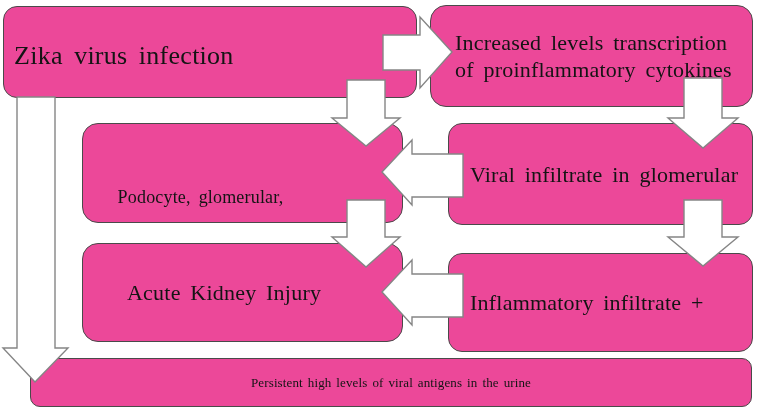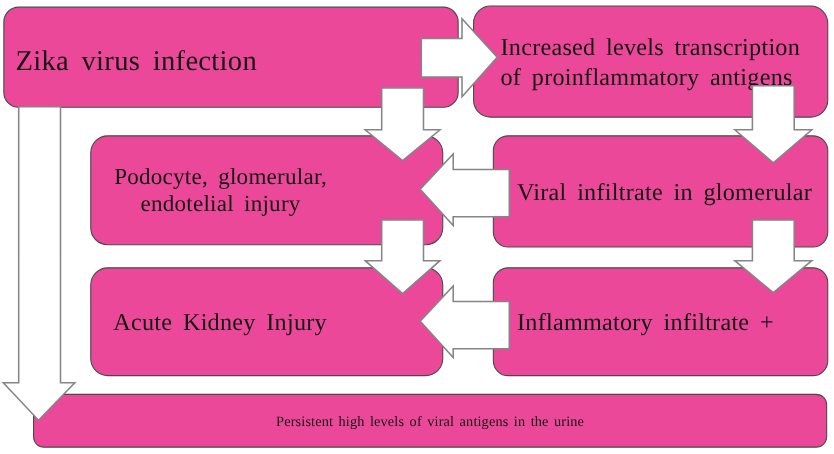--- a/index.html
+++ b/index.html
@@ -16,29 +16,29 @@
   .box .line { word-spacing:0.18em; letter-spacing:0.01em; }
 
   
   .b-zika   { left:3px;   top:6px;   width:414px; height:92px;  border-radius:14px; padding-left:10px; }
   .b-zika .line { font-size:26px; line-height:30px; padding-top:8px; }
 
   .b-transcription { left:430px; top:5px;  width:323px; height:102px; border-radius:16px; padding-left:24px; }
   .b-transcription .line { font-size:22px; line-height:27px; }
 
   .b-podocyte { left:82px; top:123px; width:321px; height:100px; border-radius:16px; padding-right:84px; text-align:center; }
-  .b-podocyte .line { font-size:21px; line-height:25px; }
+  .b-podocyte .line { font-size:18px; line-height:25px;margin-top:48px; }
 
   .b-viral { left:448px; top:123px; width:305px; height:102px; border-radius:14px; padding-left:21px; }
   .b-viral .line { font-size:22px; line-height:27px; }
 
-  .b-aki { left:82px; top:243px; width:321px; height:99px; border-radius:16px; padding-left:20px; }
+  .b-aki { left:82px; top:243px; width:321px; height:99px; border-radius:16px; padding-left:44px; }
   .b-aki .line { font-size:22px; line-height:26px; }
 
-  .b-infiltrate { left:448px; top:243px; width:305px; height:99px; border-radius:14px; padding-left:21px; }
+  .b-infiltrate { left:448px; top:253px; width:305px; height:99px; border-radius:14px; padding-left:21px; }
   .b-infiltrate .line { font-size:22px; line-height:38px; }
 
   .b-urine { left:30px; top:358px; width:722px; height:49px; border-radius:10px; text-align:center; }
   .b-urine .line { font-size:13px; line-height:22px; word-spacing:0.12em; }
 
   .arrow-layer {
     position:absolute; left:0; top:0; width:758px; height:413px;
     pointer-events:none;
   }
   .arrow-layer polygon {
@@ -49,26 +49,25 @@
 <body>
 
 <div class="canvas">
 
   <div class="box b-zika">
     <div class="line">Zika virus infection</div>
   </div>
 
   <div class="box b-transcription">
     <div class="line">Increased levels transcription</div>
-    <div class="line">of proinflammatory antigens</div>
+    <div class="line">of proinflammatory cytokines</div>
   </div>
 
   <div class="box b-podocyte">
     <div class="line">Podocyte, glomerular,</div>
-    <div class="line">endotelial injury</div>
   </div>
 
   <div class="box b-viral">
     <div class="line">Viral infiltrate in glomerular</div>
   </div>
 
   <div class="box b-aki">
     <div class="line">Acute Kidney Injury</div>
   </div>
 

